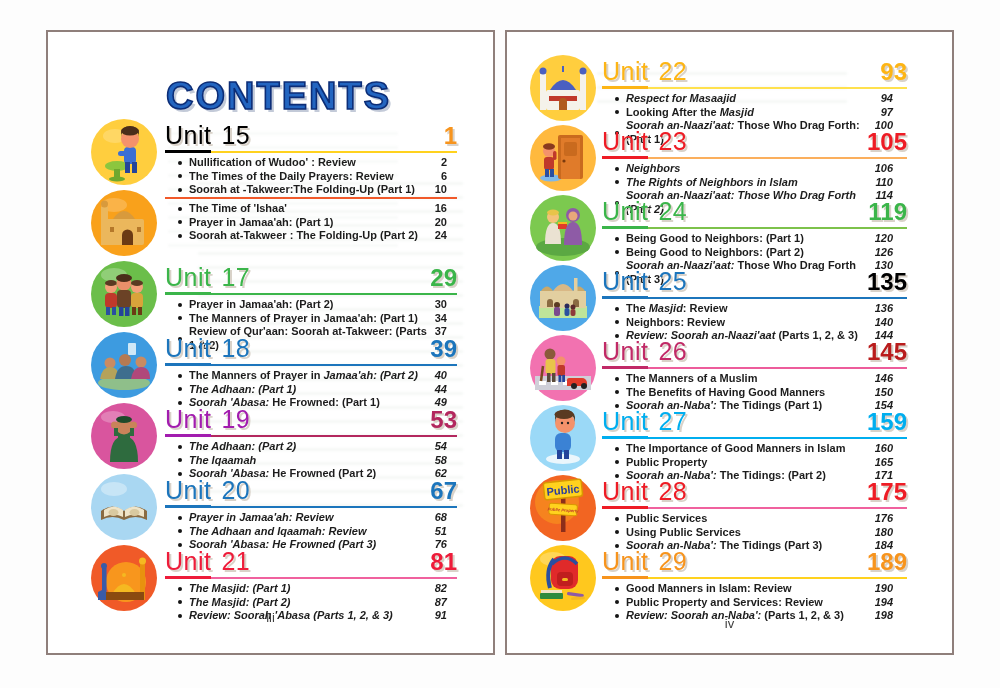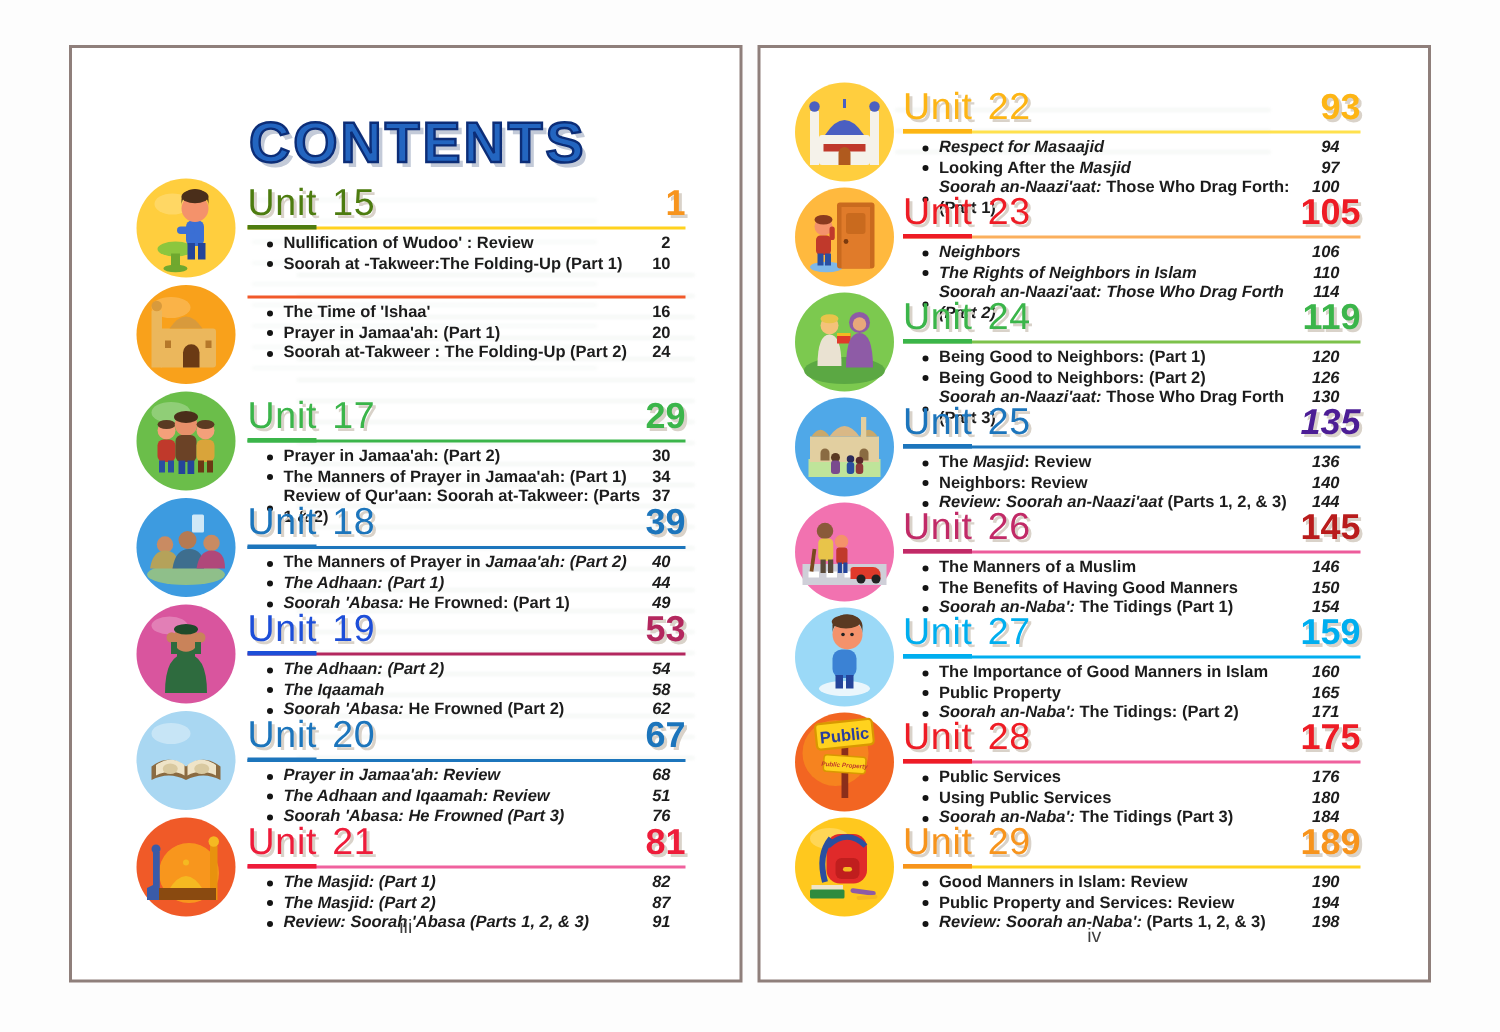--- a/index.html
+++ b/index.html
@@ -82,29 +82,34 @@
             <rect x="30" y="35" width="12" height="5" rx="2.5" fill="#3B6FD4"></rect>
             <rect x="37" y="46" width="5" height="11" fill="#24449A"></rect>
             <rect x="44" y="46" width="5" height="11" fill="#24449A"></rect>
             <circle cx="42" cy="23" r="9" fill="#F4926B"></circle>
             <path d="M33 21 a9 9 0 0 1 18 0 l0 -4 a9 7 0 0 0 -18 0 z" fill="#4A2E1A"></path>
             <ellipse cx="42" cy="15" rx="9" ry="4.5" fill="#4A2E1A"></ellipse>
           </svg>
         </div>
         <div class="u-content">
           <div class="u-head">
-            <span class="u-label" style="color: #4d7c0f;"><span class="u-word">Unit</span><span class="u-num">15</span></span>
+            <span class="u-label" style="color: #000000;"><span class="u-word">Unit</span><span class="u-num">15</span></span>
             <span class="u-page" style="color: rgb(247, 148, 29);">1</span>
           </div>
           <div class="u-rule" style="background: rgb(255, 210, 30);"></div>
           <div class="u-items">
             <div class="u-item">
               <span class="dot"></span>
               <span class="u-text"><span>Nullification of Wudoo' : Review</span></span>
               <span class="u-pg">2</span>
+            </div>
+            <div class="u-item">
+              <span class="dot"></span>
+              <span class="u-text"><span>The Times of the Daily Prayers: Review</span></span>
+              <span class="u-pg">6</span>
             </div>
             <div class="u-item">
               <span class="dot"></span>
               <span class="u-text"><span>Soorah at -Takweer:The Folding-Up (Part 1)</span></span>
               <span class="u-pg">10</span>
             </div>
           </div>
         </div>
       </div>
       <div class="unit">
@@ -238,21 +243,21 @@
             <circle cx="36" cy="26" r="8.5" fill="#C9835A"></circle>
             <ellipse cx="36" cy="19.5" rx="8" ry="3.5" fill="#1E4A2A"></ellipse>
             <circle cx="26.5" cy="25" r="3.5" fill="#C9835A"></circle>
             <circle cx="45.5" cy="25" r="3.5" fill="#C9835A"></circle>
             <rect x="26" y="28" width="4" height="8" fill="#2E6B3E"></rect>
             <rect x="42" y="28" width="4" height="8" fill="#2E6B3E"></rect>
           </svg>
         </div>
         <div class="u-content">
           <div class="u-head">
-            <span class="u-label" style="color: #1d4ed8;"><span class="u-word">Unit</span><span class="u-num">19</span></span>
+            <span class="u-label" style="color: #a21caf;"><span class="u-word">Unit</span><span class="u-num">19</span></span>
             <span class="u-page" style="color: rgb(179, 39, 94);">53</span>
           </div>
           <div class="u-rule" style="background: rgb(179, 39, 94);"></div>
           <div class="u-items">
             <div class="u-item">
               <span class="dot"></span>
               <span class="u-text"><span class="it">The Adhaan: (Part 2)</span></span>
               <span class="u-pg it">54</span>
             </div>
             <div class="u-item">
@@ -490,21 +495,21 @@
             <rect x="27" y="45" width="6" height="9" rx="2" fill="#7A4A8E"></rect>
             <circle cx="40" cy="44" r="2.5" fill="#2A2A5A"></circle>
             <rect x="37.5" y="46" width="5" height="8" rx="2" fill="#2A4FA0"></rect>
             <circle cx="46" cy="45" r="2.5" fill="#5A2A2A"></circle>
             <rect x="43.5" y="47" width="5" height="7" rx="2" fill="#8E3A3A"></rect>
           </svg>
         </div>
         <div class="u-content">
           <div class="u-head">
             <span class="u-label" style="color: rgb(28, 117, 188);"><span class="u-word">Unit</span><span class="u-num">25</span></span>
-            <span class="u-page" style="color: #4c1d95; font-style: italic;">135</span>
+            <span class="u-page" style="color: #000000;">135</span>
           </div>
           <div class="u-rule" style="background: rgb(28, 117, 188);"></div>
           <div class="u-items">
             <div class="u-item">
               <span class="dot"></span>
               <span class="u-text"><span>The </span><span class="it">Masjid</span><span>: Review</span></span>
               <span class="u-pg it">136</span>
             </div>
             <div class="u-item">
               <span class="dot"></span>

